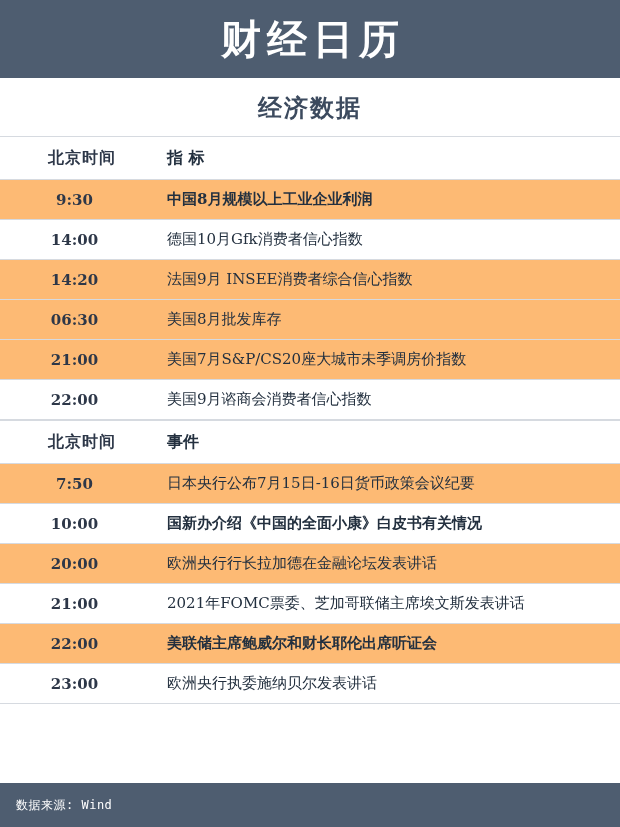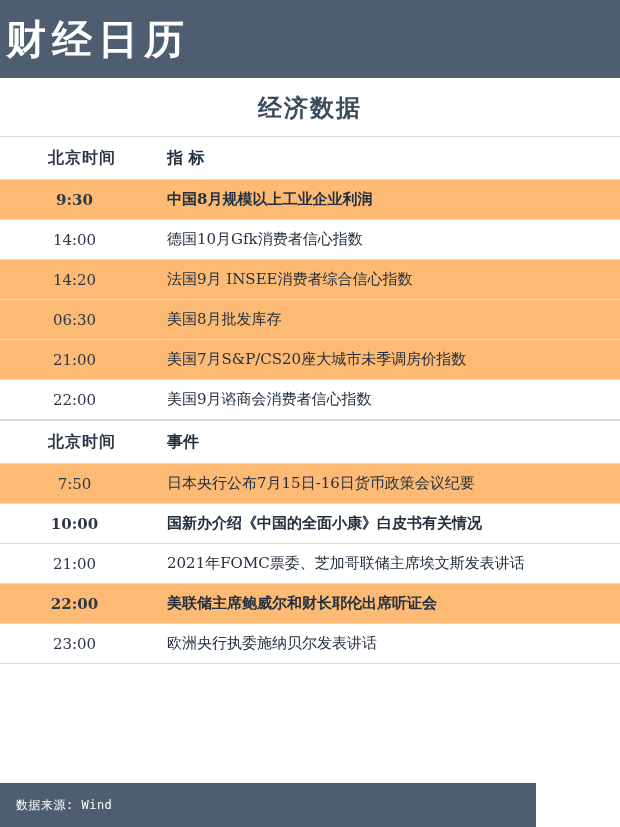--- a/index.html
+++ b/index.html
@@ -20,20 +20,21 @@
     position: relative;
     background: #ffffff;
   }
 
   
   .header {
     height: 78px;
     background: #4e5d70;
     display: flex;
     align-items: center;
+    justify-content: center;
     position: relative;
   }
   .header-title {
     color: #ffffff;
     font-family: "DejaVu Serif", "Liberation Serif", serif;
     font-size: 40px;
     font-weight: bold;
     letter-spacing: 6px;
     line-height: 1;
     padding-left: 6px;
@@ -93,20 +94,21 @@
     border-bottom: 1px solid #d6dae0;
     height: 37px;
     vertical-align: middle;
   }
   td.col-time {
     width: 132px;
     text-align: center;
     font-size: 15px;
     color: #2d3748;
     font-family: "DejaVu Serif", "Liberation Serif", serif;
+    font-weight: bold;
   }
   td.col-item {
     padding-left: 18px;
     font-size: 15px;
     color: #23303f;
     font-family: "DejaVu Serif", "Liberation Serif", serif;
   }
   tr.head td {
     background: #ffffff;
     height: 40px;
@@ -125,21 +127,21 @@
   }
   td.bold-txt {
     font-weight: bold;
   }
 
   
   .footer {
     position: absolute;
     left: 0;
     bottom: 0;
-    width: 536px;
+    width: 620px;
     height: 44px;
     background: #4e5d70;
     display: flex;
     align-items: center;
     z-index: 10;
     text-align: center;
   }
   .footer-text {
     color: #ffffff;
     font-size: 12px;
@@ -203,20 +205,24 @@
         <td class="col-item">事件</td>
       </tr>
       <tr class="zebra">
         <td class="col-time">7:50</td>
         <td class="col-item">日本央行公布7月15日-16日货币政策会议纪要</td>
       </tr>
       <tr class="plain">
         <td class="col-time bold-txt">10:00</td>
         <td class="col-item bold-txt">国新办介绍《中国的全面小康》白皮书有关情况</td>
       </tr>
+      <tr class="zebra">
+        <td class="col-time">20:00</td>
+        <td class="col-item">欧洲央行行长拉加德在金融论坛发表讲话</td>
+      </tr>
       <tr class="plain">
         <td class="col-time">21:00</td>
         <td class="col-item">2021年FOMC票委、芝加哥联储主席埃文斯发表讲话</td>
       </tr>
       <tr class="zebra">
         <td class="col-time bold-txt">22:00</td>
         <td class="col-item bold-txt">美联储主席鲍威尔和财长耶伦出席听证会</td>
       </tr>
       <tr class="plain">
         <td class="col-time">23:00</td>

